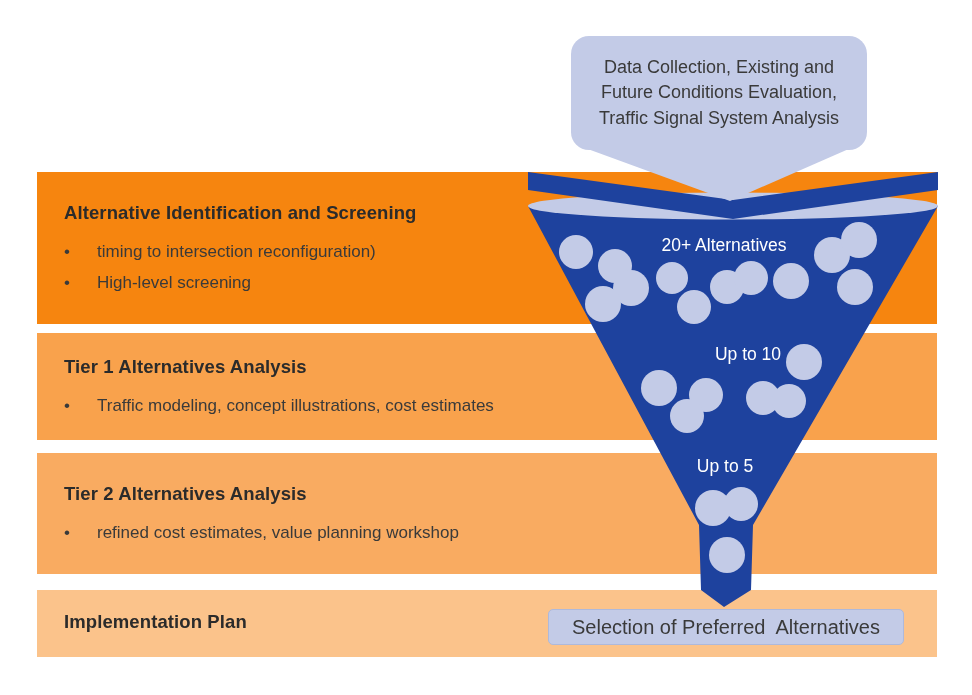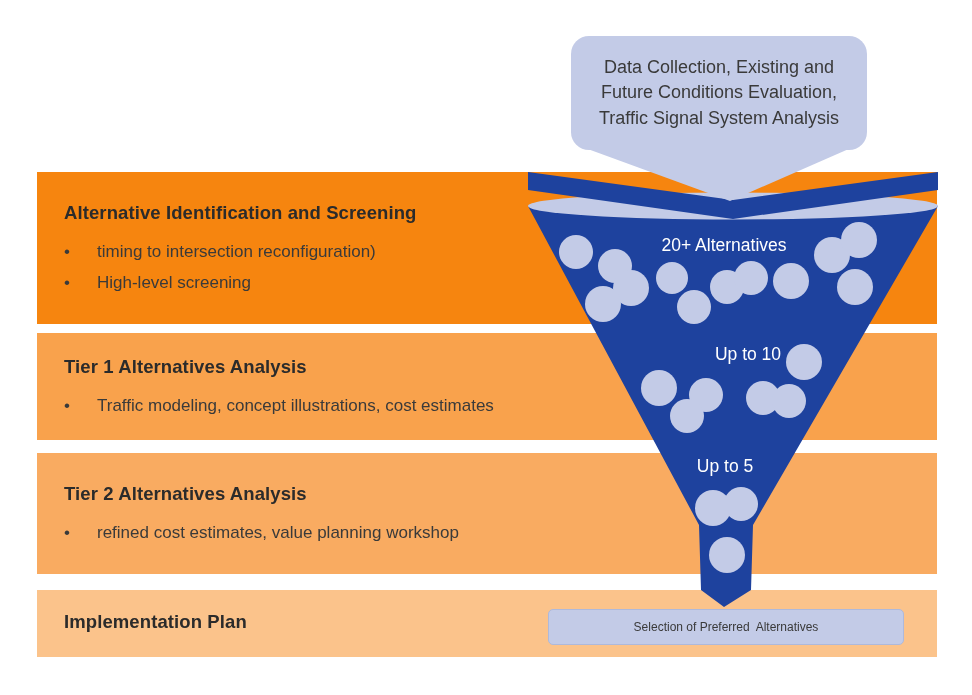--- a/index.html
+++ b/index.html
@@ -40,21 +40,21 @@
     color:var(--funnel_label_text);font-size:17.5px;white-space:nowrap;
   }
   .flabel1{left:724px;top:245px;}
   .flabel2{left:724px;top:354px;margin-left:24px;}
   .flabel3{left:725px;top:466px;}
   
   .selection-box{
     position:absolute;left:548px;top:609px;width:356px;height:36px;z-index:3;
     background:var(--bubble);border:1px solid #aeb9db;border-radius:5px;
     display:flex;align-items:center;justify-content:center;box-sizing:border-box;
-    font-size:12px;color:var(--body_text);white-space:pre;
+    font-size:20px;color:var(--body_text);white-space:pre;
   }
 </style>
 </head>
 <body>
 
 <div class="canvas">
 
   <div class="band band1">
     <div class="band-title">Alternative Identification and Screening</div>
     <div class="bullet">

